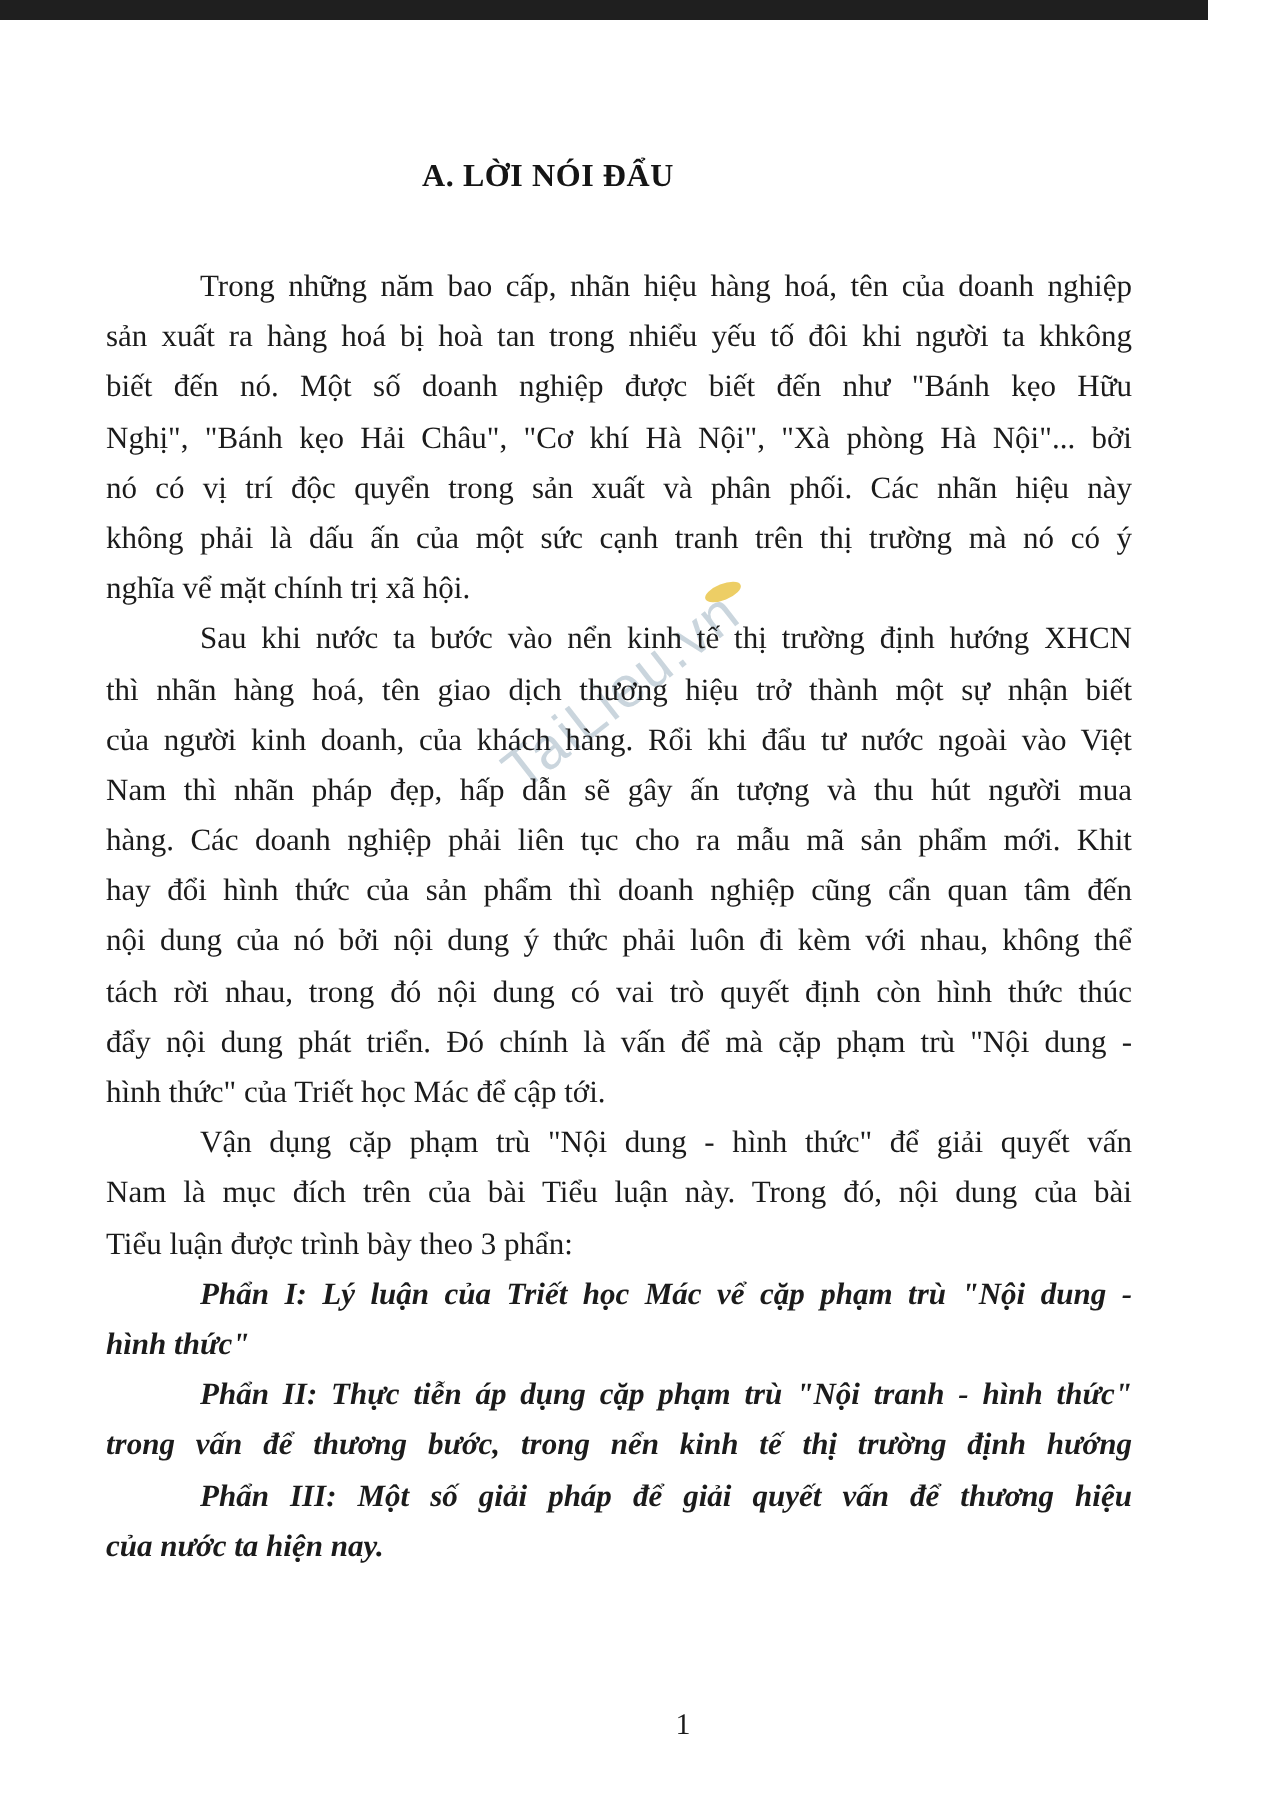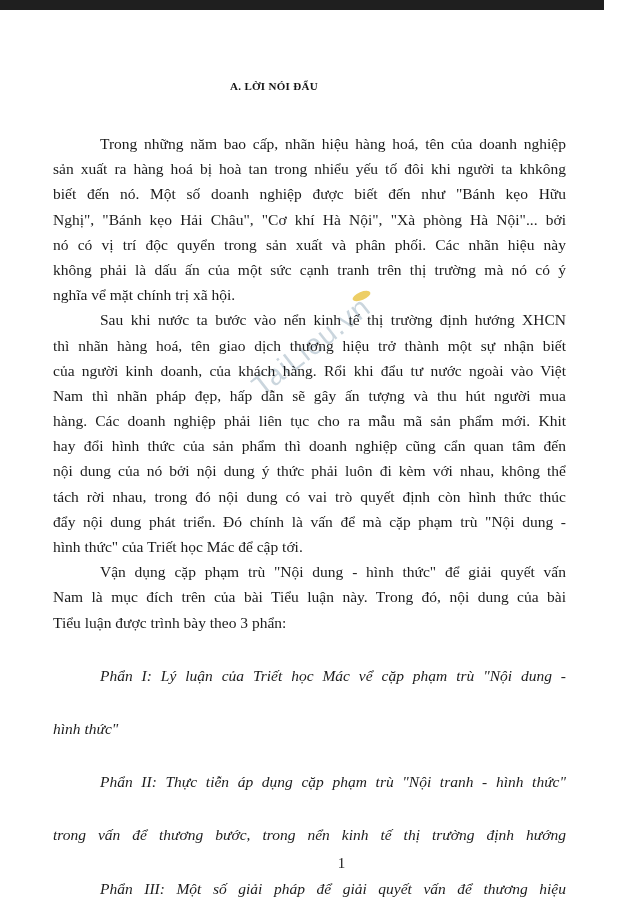--- a/index.html
+++ b/index.html
@@ -8,21 +8,21 @@
     font-family:"Liberation Serif","DejaVu Serif",serif;
     position:relative;
   }
   .page{position:absolute;inset:0;background:#ffffff;}
   .topbar{
     position:absolute;left:0;top:0;width:604px;height:10px;
     background:var(--topbar,#1f1f1f);
   }
   .doc-title{
     position:absolute;left:0;top:80px;width:548px;
-    text-align:center;font-weight:bold;font-size:11px;
+    text-align:center;font-weight:bold;font-size:16px;
     color:#151515;letter-spacing:0.3px;
   }
   .watermark{
     position:absolute;left:225px;top:331px;width:172px;height:30px;
     text-align:center;line-height:30px;
     transform:rotate(-38deg);
     font-family:"Liberation Sans","DejaVu Sans",sans-serif;
     font-size:29px;letter-spacing:1px;
     color:var(--wmcolor,#9fb4c2);opacity:0.55;
     z-index:0;pointer-events:none;
@@ -37,21 +37,21 @@
   .content{
     position:absolute;left:53px;top:131px;width:513px;z-index:1;
     color:var(--text,#1b1b1b);
   }
   .line{
     height:25.2px;line-height:25.2px;font-size:15.5px;
     overflow:hidden;white-space:normal;
   }
   .j{text-align:justify;text-align-last:justify;}
   .first{text-indent:47px;}
-  .bi{font-weight:normal;font-style:italic;margin-top:28px;}
+  .bi{font-weight:bold;font-style:italic;}
   .pagenum{
     position:absolute;left:0;top:855px;width:683px;
     text-align:center;font-size:15px;color:#1b1b1b;z-index:1;
   }
 </style>
 </head>
 <body>
 
 <div class="page">
 

